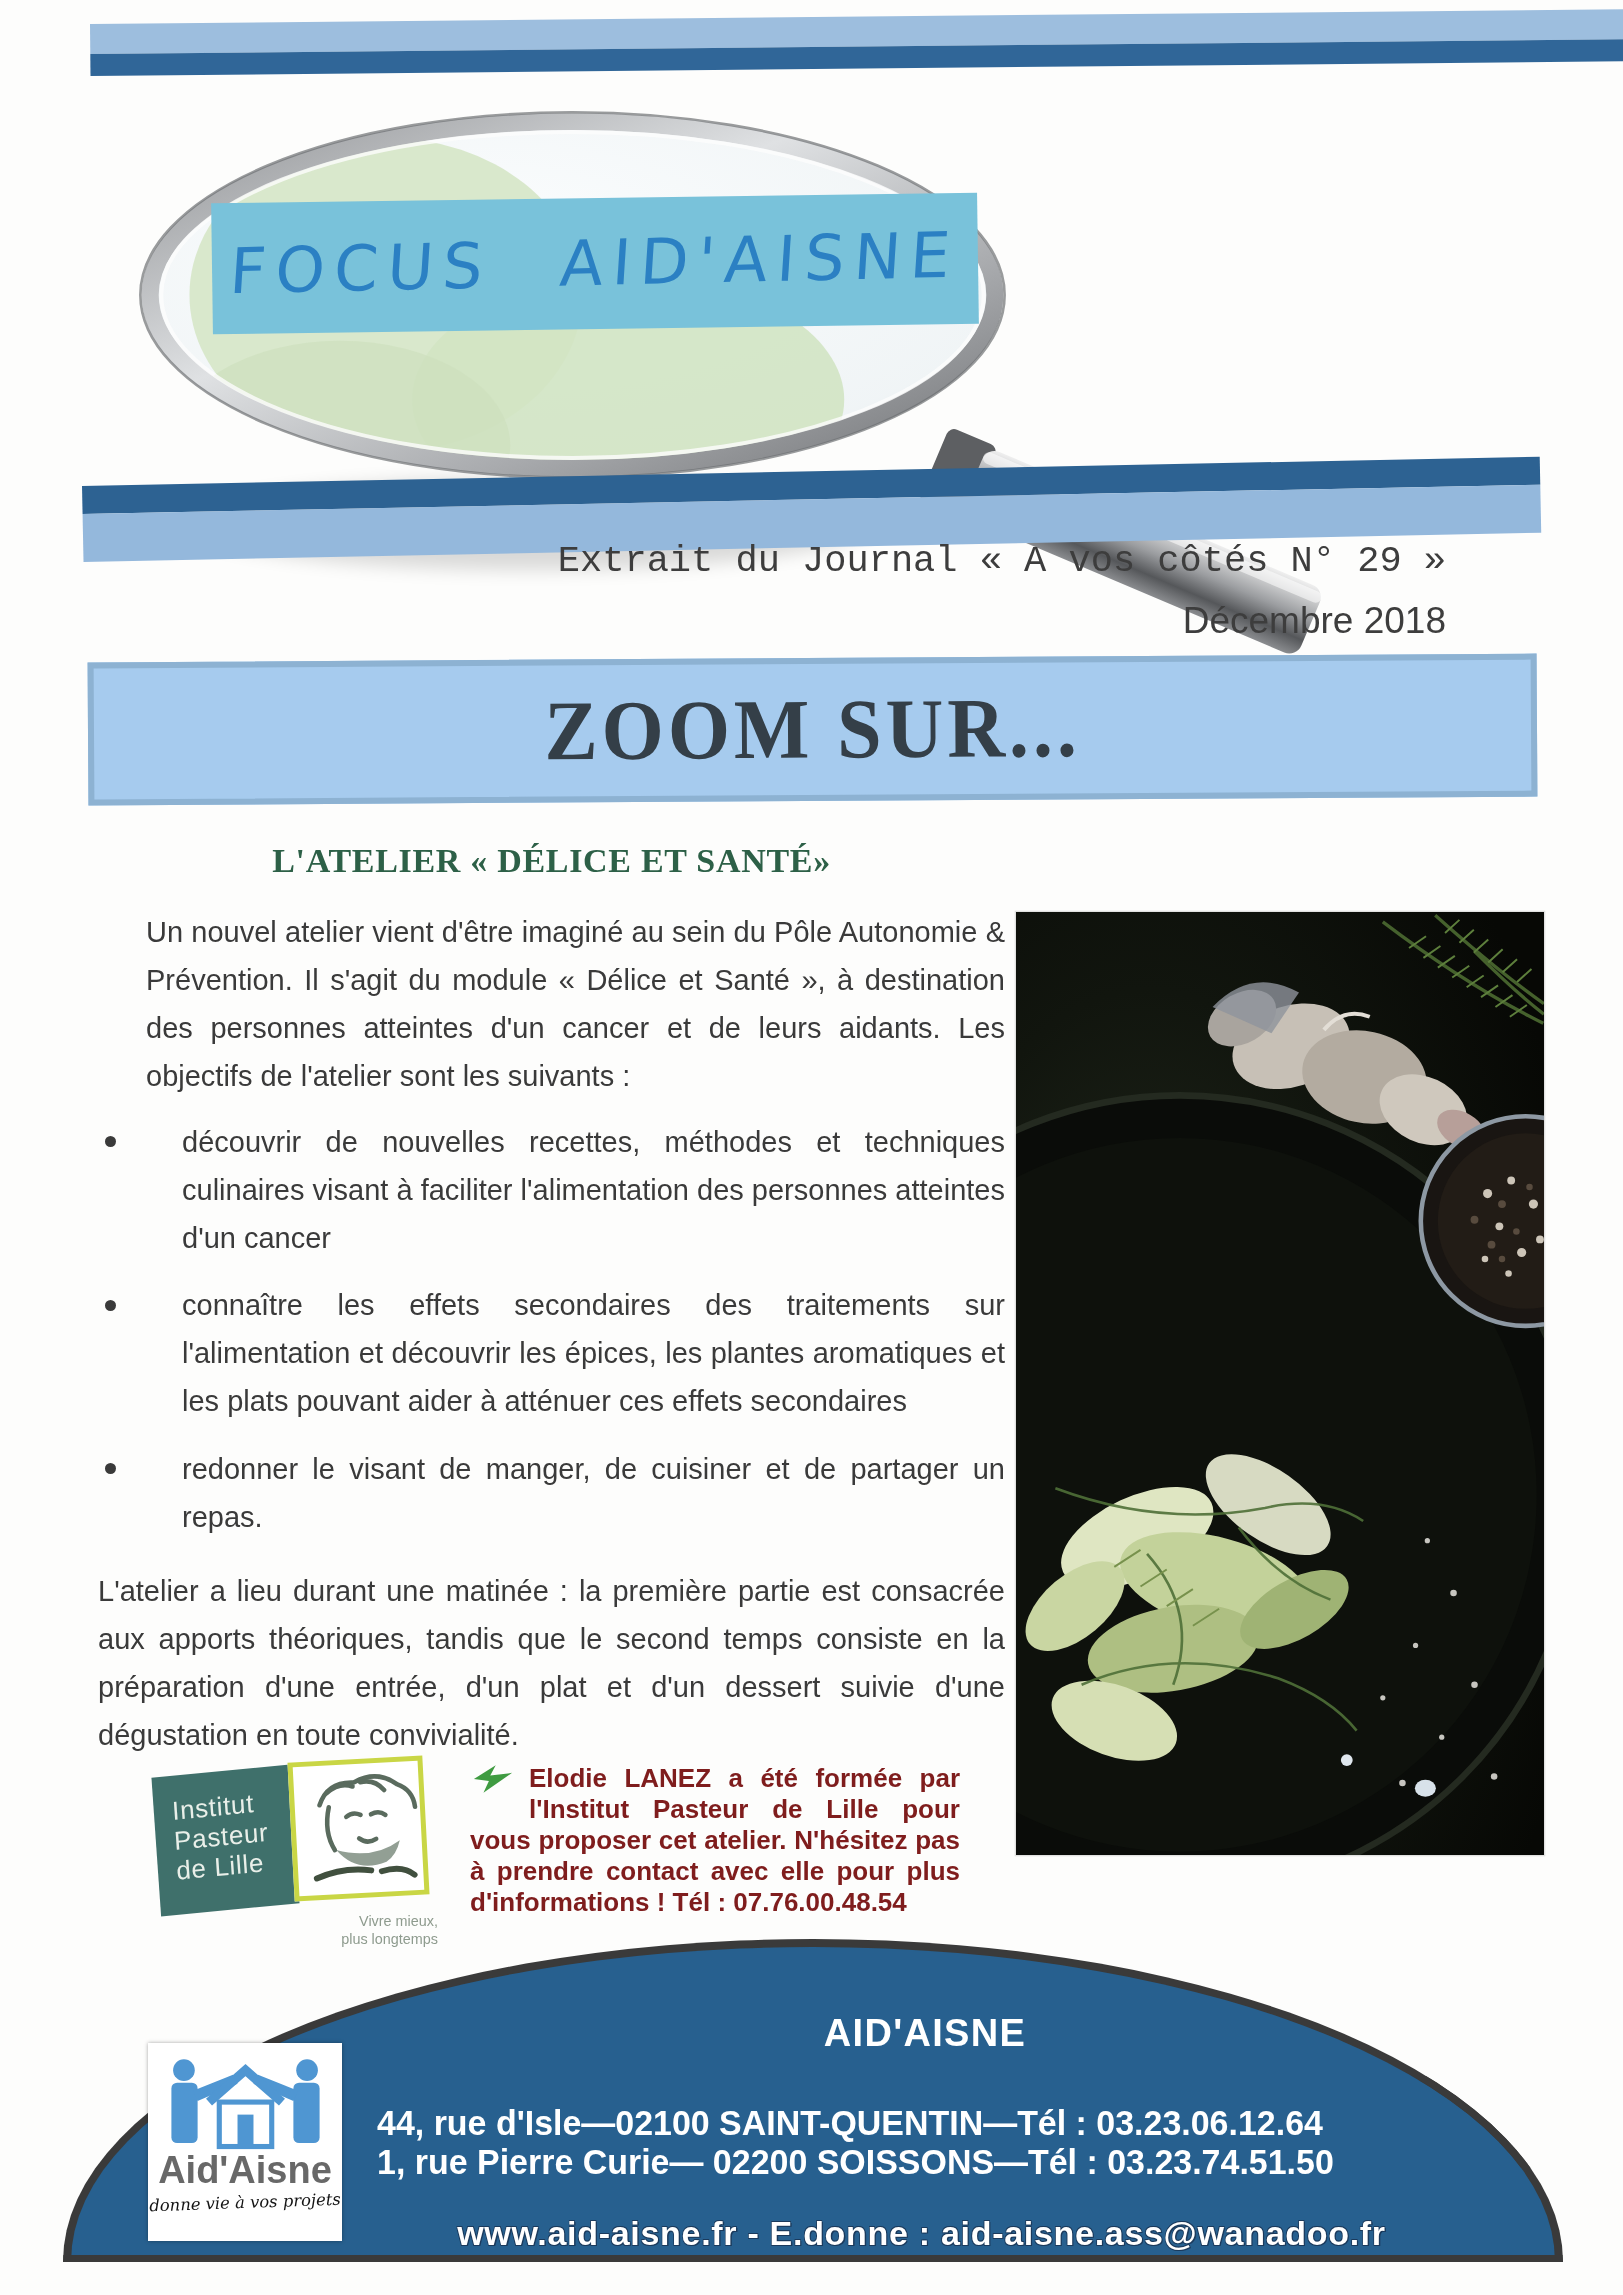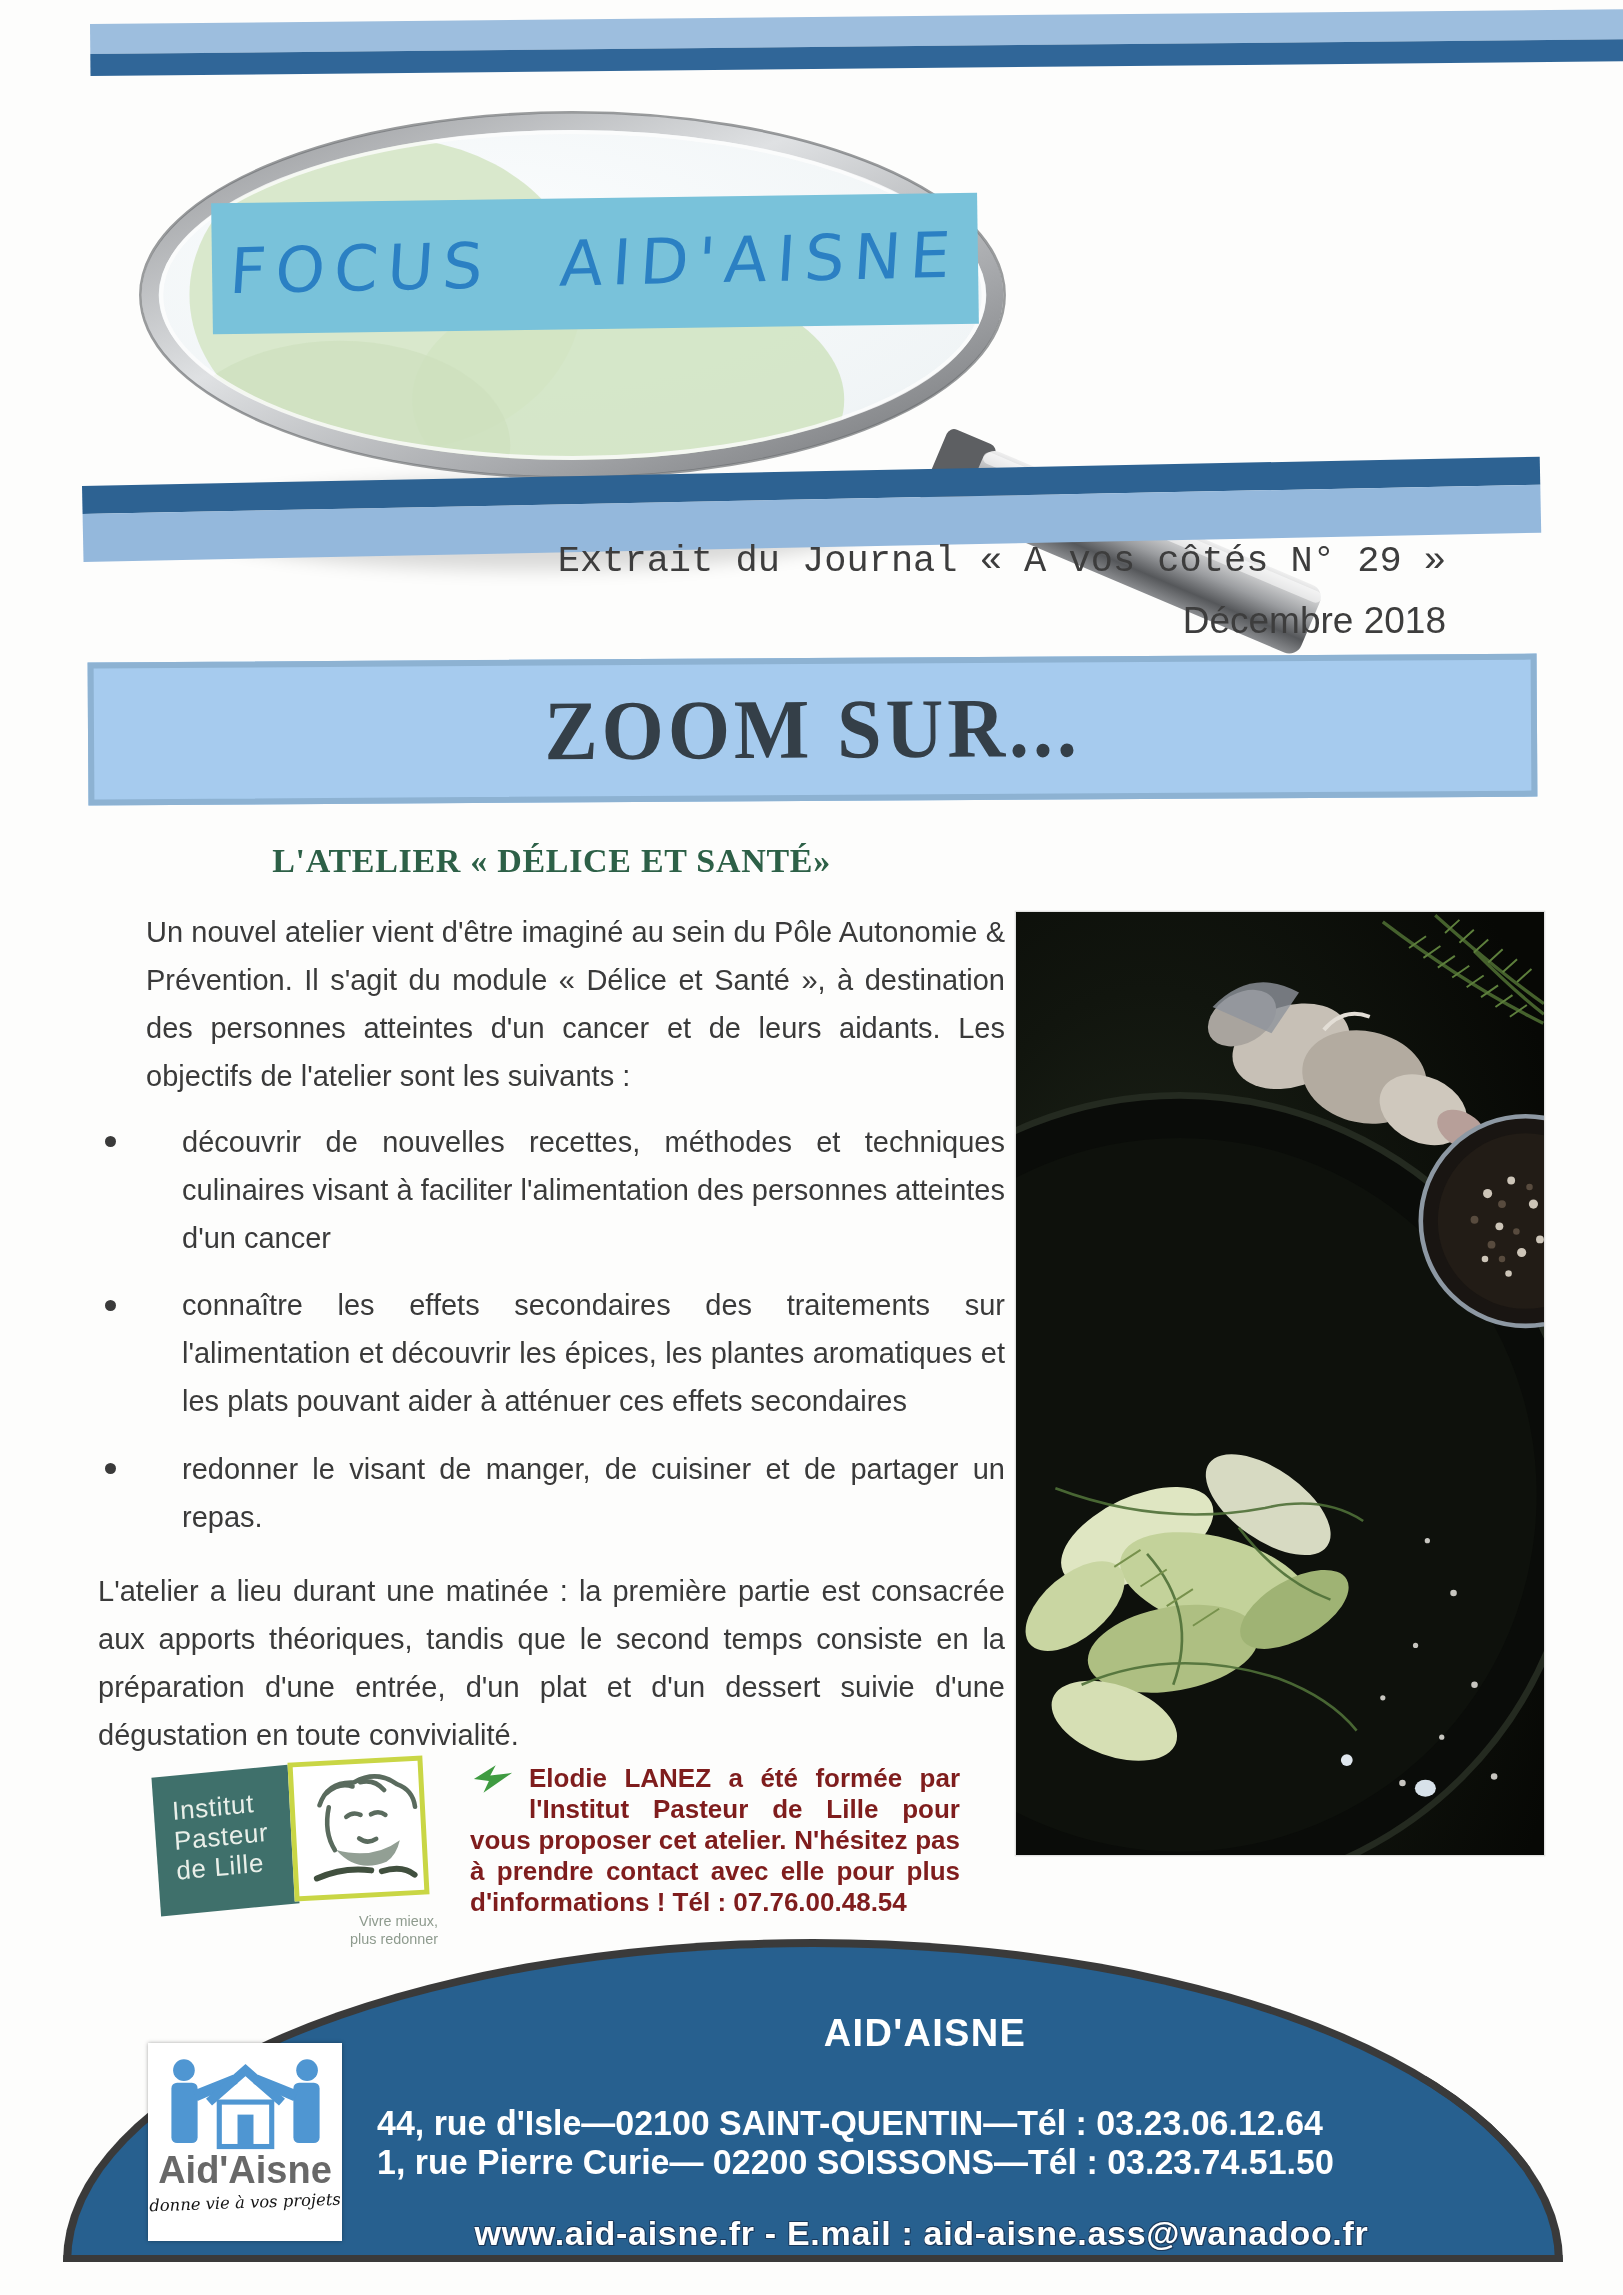--- a/index.html
+++ b/index.html
@@ -302,21 +302,21 @@
         </g>
         <path d="M60,130 q30,38 76,22 q16,-10 22,-32 q-42,28 -98,10 z" fill="#6e7f70" opacity="0.75"></path>
         <g stroke="#41503f" stroke-width="9" fill="none" stroke-linecap="round">
           <path d="M28,172 q42,-16 84,-8"></path>
           <path d="M128,166 q32,-8 50,8"></path>
         </g>
       </svg>
     </div>
     <div class="tagline">
       <div>Vivre mieux,</div>
-      <div>plus redonner</div>
+      <div>plus longtemps</div>
     </div>
   </div>
 
   <div class="green-note">
     <svg class="arrow" viewBox="0 0 60 44">
       <path d="M2,22 L34,2 L26,17 L58,13 L16,42 L24,25 Z" fill="#3f9b41"></path>
     </svg>
     <span>Elodie LANEZ a été formée par l'Institut Pasteur de Lille pour vous proposer cet atelier. N'hésitez pas à prendre contact avec elle pour plus d'informations ! Tél : 07.76.00.48.54</span>
   </div>
 
@@ -336,17 +336,17 @@
         <rect x="136" y="108" width="28" height="56" fill="#4f96d2"></rect>
       </svg>
       <div class="name">Aid'Aisne</div>
       <div class="script">donne vie à vos projets</div>
     </div>
     <div class="org">AID'AISNE</div>
     <div class="addresses">
       <div>44, rue d'Isle—02100 SAINT-QUENTIN—Tél : 03.23.06.12.64</div>
       <div>1, rue Pierre Curie— 02200 SOISSONS—Tél : 03.23.74.51.50</div>
     </div>
-    <div class="web">www.aid-aisne.fr  - E.mail : aid-aisne.ass@wanadoo.fr</div>
+    <div class="web">www.aid-aisne.fr  - E.donne : aid-aisne.ass@wanadoo.fr</div>
   </div>
 
 </div>
 
 
 </body></html>

